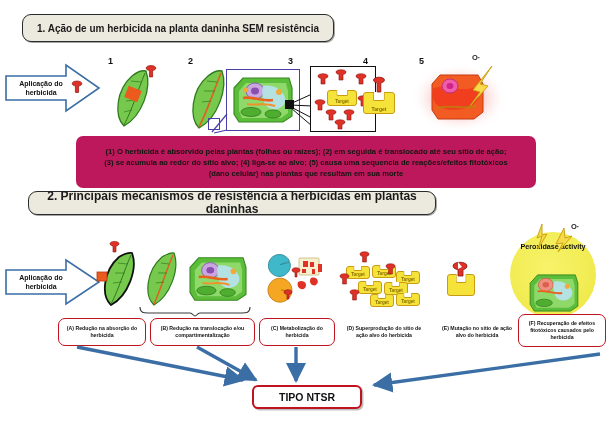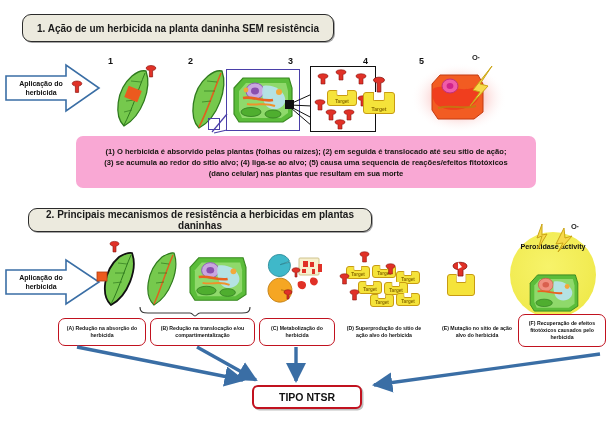--- a/index.html
+++ b/index.html
@@ -18,26 +18,26 @@
     border: 1.6px solid #2b2b2b;
     border-radius: 9px;
     display: flex; align-items: center; justify-content: center;
     font-weight: bold;
     color: #1a1a1a;
     box-shadow: 1px 1px 0 rgba(0,0,0,.35);
     text-align: center;
     line-height: 1.1;
   }
   #banner1 { left: 22px; top: 14px; width: 312px; height: 28px; font-size: 10px; }
-  #banner2 { left: 28px; top: 208px; width: 344px; height: 24px; font-size: 10px; }
+  #banner2 { left: 28px; top: 191px; width: 408px; height: 24px; font-size: 12px; }
 
   
   #yellowbox {
     position: absolute; left: 76px; top: 136px; width: 460px; height: 52px;
-    background: #f9a8d4; border-radius: 7px;
+    background: #be185d; border-radius: 7px;
     display:flex; align-items:center; justify-content:center;
     padding: 3px 24px;
     font-size: 7.6px; font-weight: bold; color: #15150f;
     text-align: center; line-height: 1.45;
   }
 
   
   .apparrow { position: absolute; }
   .apparrow .lbl {
     position: absolute; left: 6px; top: 50%; transform: translateY(-50%);

